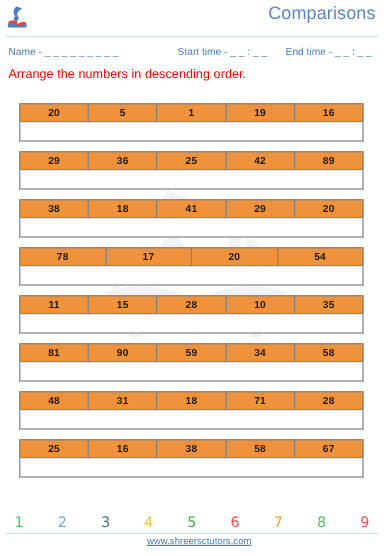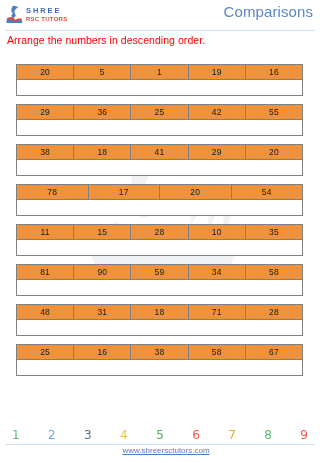--- a/index.html
+++ b/index.html
@@ -128,21 +128,21 @@
   .qrow.answer {
     background: #ffffff;
     height: 16px;
     border-top: none;
   }
   .cell {
     flex: 1 1 0;
     border-right: 1px solid #808080;
     box-sizing: border-box;
     font-size: 8.5px;
-    font-weight: normal;
+    font-weight: bold;
     color: #1a1a1a;
     display: flex;
     align-items: center;
     justify-content: center;
     letter-spacing: 0.2px;
   }
   .cell:last-child { border-right: none; }
 
   
   .footer {
@@ -203,29 +203,30 @@
 <div class="page">
 
   <div class="header">
     <div class="logo">
       <svg class="logo-mark" viewBox="0 0 34 36" xmlns="http://www.w3.org/2000/svg">
         <path d="M15 1 q-7 7 -3 14 q2 5 8 6 q-5 -6 -2 -11 q3 -4 7 -6 q-6 -2 -10 -3z" fill="#4a7fc1"></path>
         <circle cx="15" cy="21" r="4" fill="#4a7fc1"></circle>
         <path d="M2 26 q16 -6 15 4 q16 -8 15 2 q-5 5 -14 3 q-9 3 -16 -3z" fill="#e8453c"></path>
         <path d="M1 30 q15 -4 16 4 q15 -8 16 1 q-6 4 -15 2 q-10 3 -17 -2z" fill="#4a7fc1"></path>
       </svg>
-      <span class="logo-text">
-        <span class="logo-top">SHREE</span>
-        <span class="logo-bottom">RSC TUTORS</span>
-      </span>
     </div>
     <div class="sheet-title">Comparisons</div>
     <div class="divider"></div>
   </div>
 
+  <div class="meta-row">
+    <span class="meta-name">Name - _ _ _ _ _ _ _ _ _</span>
+    <span class="meta-start">Start time - _ _  :  _ _</span>
+    <span class="meta-end">End time - _ _  :  _ _</span>
+  </div>
 
   <div class="instruction">Arrange the numbers in descending order.</div>
 
   <div class="blocks">
       <div class="qblock">
         <div class="qrow numbers">
           <div class="cell">20</div>
           <div class="cell">5</div>
           <div class="cell">1</div>
           <div class="cell">19</div>
@@ -234,21 +235,21 @@
         <div class="qrow answer">
           <div class="cell"></div>
         </div>
       </div>
       <div class="qblock">
         <div class="qrow numbers">
           <div class="cell">29</div>
           <div class="cell">36</div>
           <div class="cell">25</div>
           <div class="cell">42</div>
-          <div class="cell">55</div>
+          <div class="cell">89</div>
         </div>
         <div class="qrow answer">
           <div class="cell"></div>
         </div>
       </div>
       <div class="qblock">
         <div class="qrow numbers">
           <div class="cell">38</div>
           <div class="cell">18</div>
           <div class="cell">41</div>

